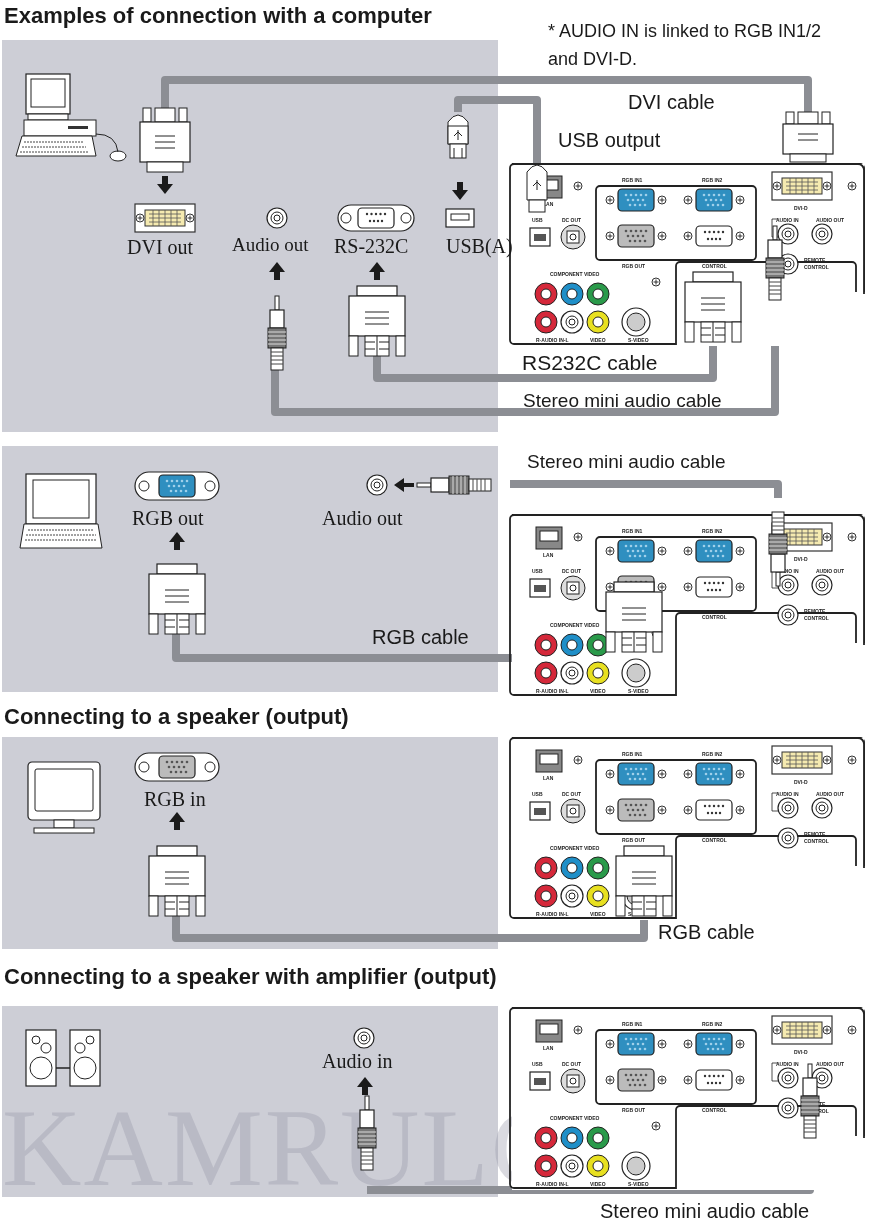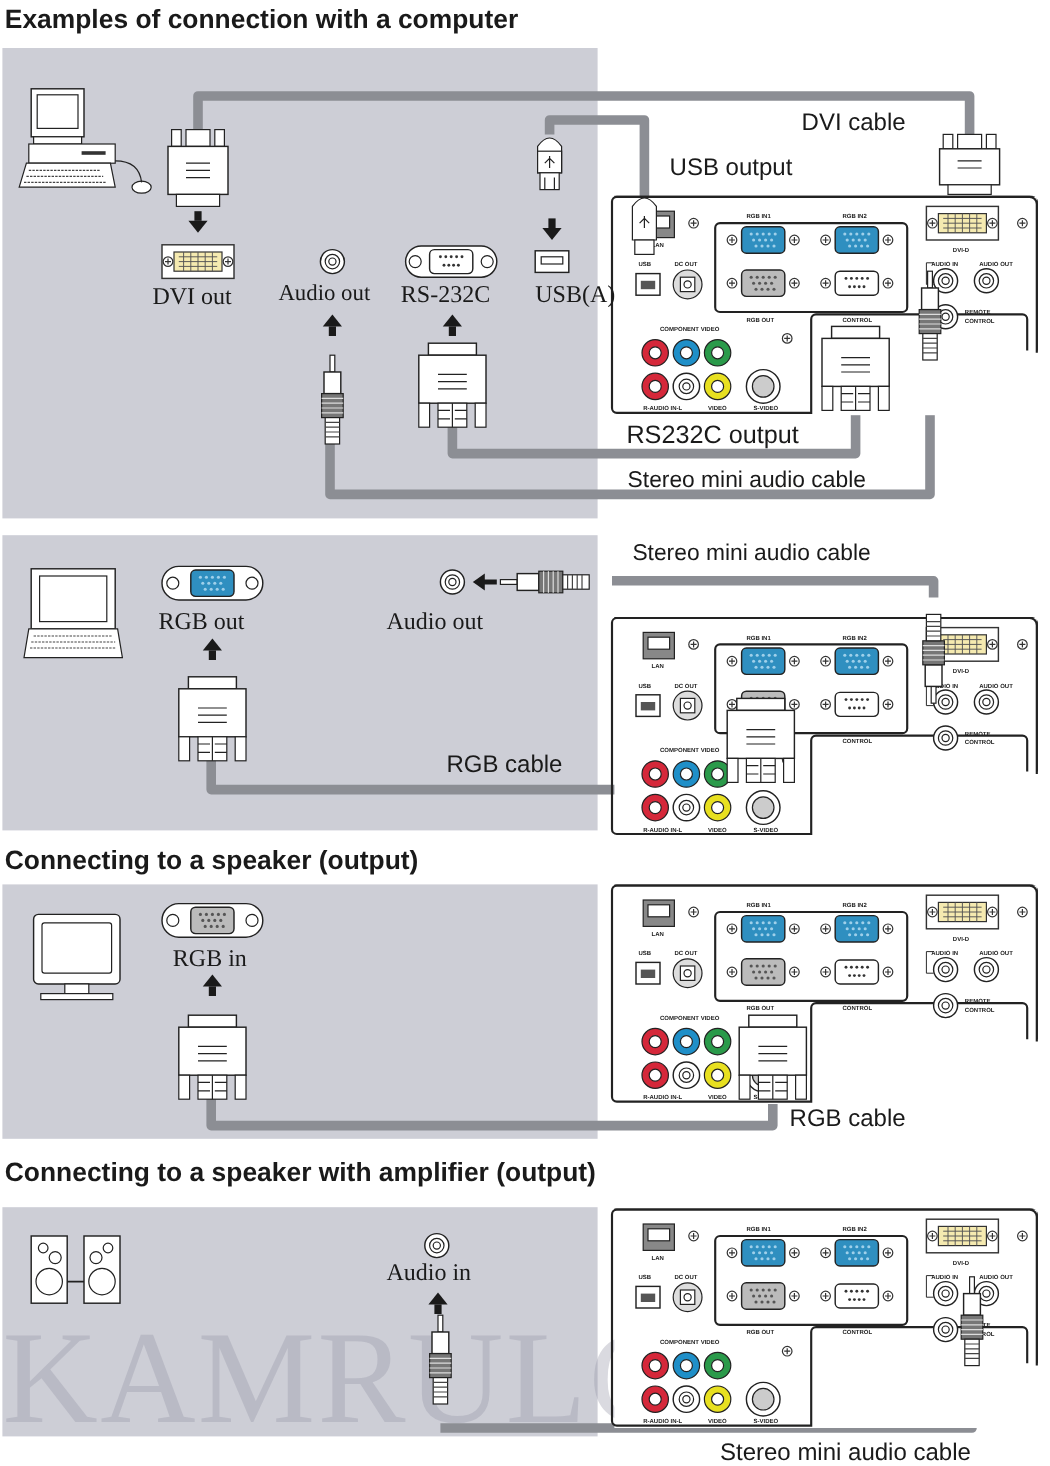--- a/index.html
+++ b/index.html
@@ -11,20 +11,22 @@
   .note{position:absolute;font-size:18px;line-height:28px;color:#1a1a1a;font-family:"Liberation Sans",sans-serif;}
   svg.layer{position:absolute;left:0;top:0;overflow:visible;}
   .tiny{font-family:"Liberation Sans",sans-serif;font-size:5px;font-weight:bold;fill:#222;}
   .watermark{position:absolute;font-family:"Liberation Serif",serif;font-size:110px;color:rgba(150,150,165,0.35);letter-spacing:2px;white-space:nowrap;}
 </style>
 </head>
 <body>
 
 <div class="heading" style="left:4px;top:3px;">Examples of connection with a computer</div>
 <div class="note" style="left:548px;top:17px;">
+  <div>* AUDIO IN  is linked to  RGB IN1/2</div>
+  <div>and DVI-D.</div>
 </div>
 <div class="heading" style="left:4px;top:704px;">Connecting to a speaker (output)</div>
 <div class="heading" style="left:4px;top:964px;">Connecting to a speaker with amplifier (output)</div>
 
 <div class="panel" style="left:2px;top:40px;width:496px;height:392px;"></div>
 <div class="panel" style="left:2px;top:446px;width:496px;height:246px;"></div>
 <div class="panel" style="left:2px;top:737px;width:496px;height:212px;"></div>
 <div class="panel" style="left:2px;top:1006px;width:496px;height:191px;"></div>
 
 <div class="watermark" style="left:2px;top:1085px;">KAMRULCOX</div>
@@ -387,23 +389,23 @@
     <g transform="translate(810,1102)">
         <use href="#mini-plug"></use>
       </g>
   </g>
 </svg>
 
 <div class="lbl" style="left:127px;top:236px;">DVI out</div>
 <div class="lbl" style="left:232px;top:234px;font-size:19px;">Audio out</div>
 <div class="lbl" style="left:334px;top:235px;">RS-232C</div>
 <div class="lbl" style="left:446px;top:235px;">USB(A)</div>
-<div class="cable-lbl" style="left:668px;top:91px;">DVI cable</div>
+<div class="cable-lbl" style="left:628px;top:91px;">DVI cable</div>
 <div class="cable-lbl" style="left:558px;top:129px;">USB output</div>
-<div class="cable-lbl" style="left:522px;top:351px;font-size:21px;">RS232C output</div>
+<div class="cable-lbl" style="left:522px;top:351px;font-size:21px;">RS232C cable</div>
 <div class="cable-lbl" style="left:523px;top:390px;font-size:19px;">Stereo mini audio cable</div>
 
 <div class="lbl" style="left:132px;top:507px;">RGB out</div>
 <div class="lbl" style="left:322px;top:507px;">Audio out</div>
 <div class="cable-lbl" style="left:527px;top:451px;font-size:19px;">Stereo mini audio cable</div>
 <div class="cable-lbl" style="left:372px;top:626px;">RGB cable</div>
 
 <div class="lbl" style="left:144px;top:788px;">RGB in</div>
 <div class="cable-lbl" style="left:658px;top:921px;">RGB cable</div>
 

